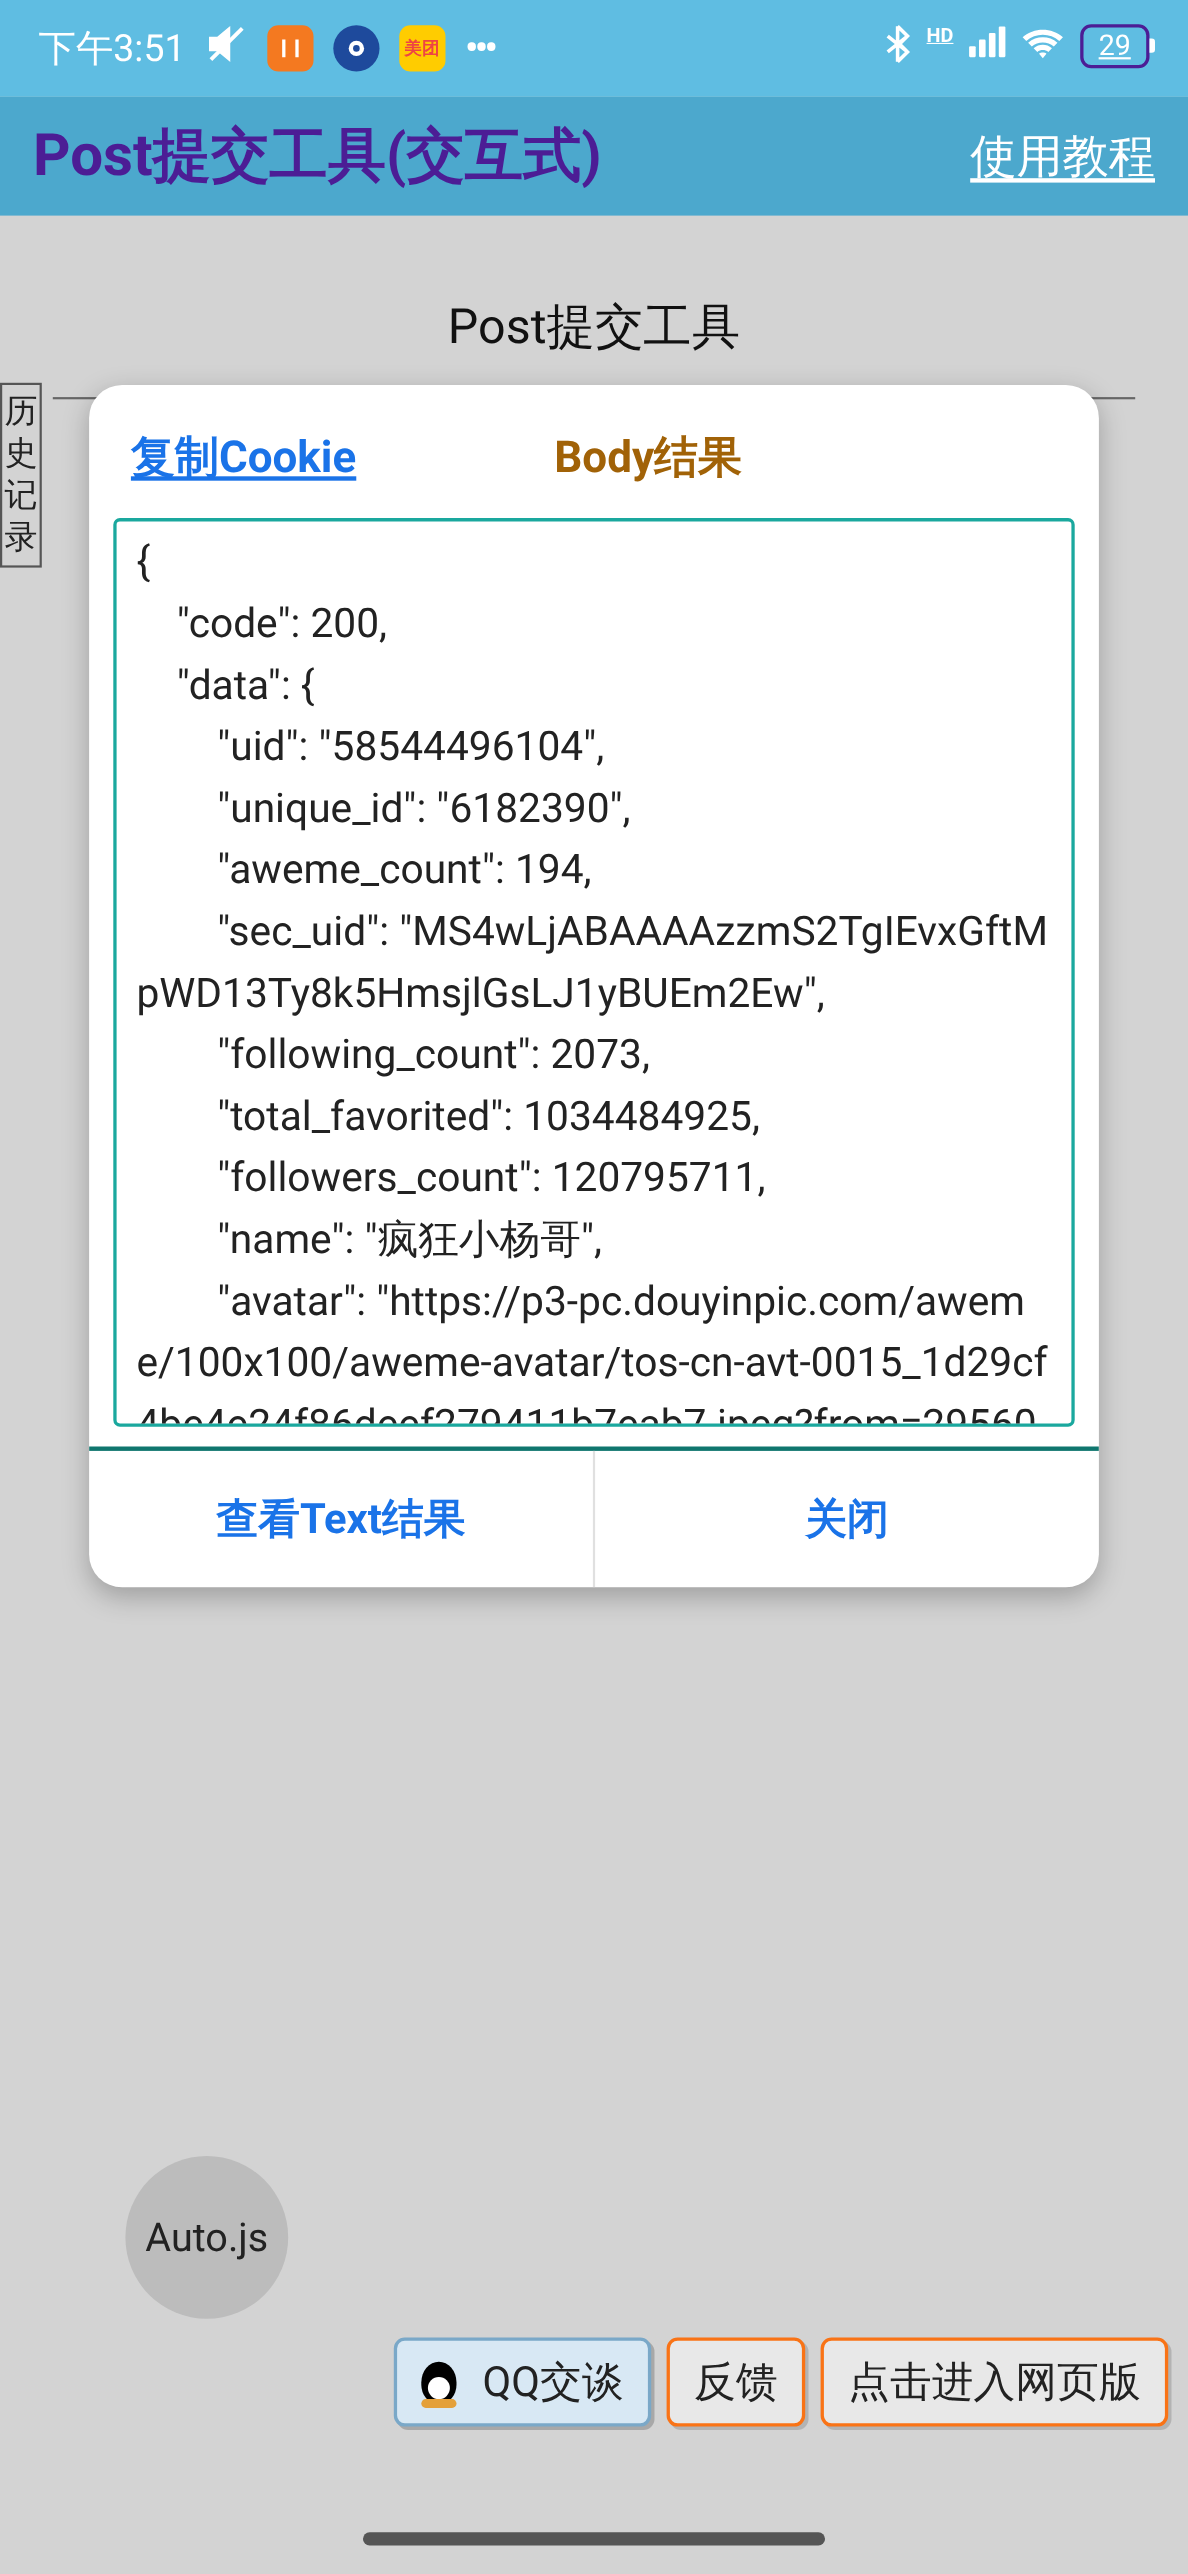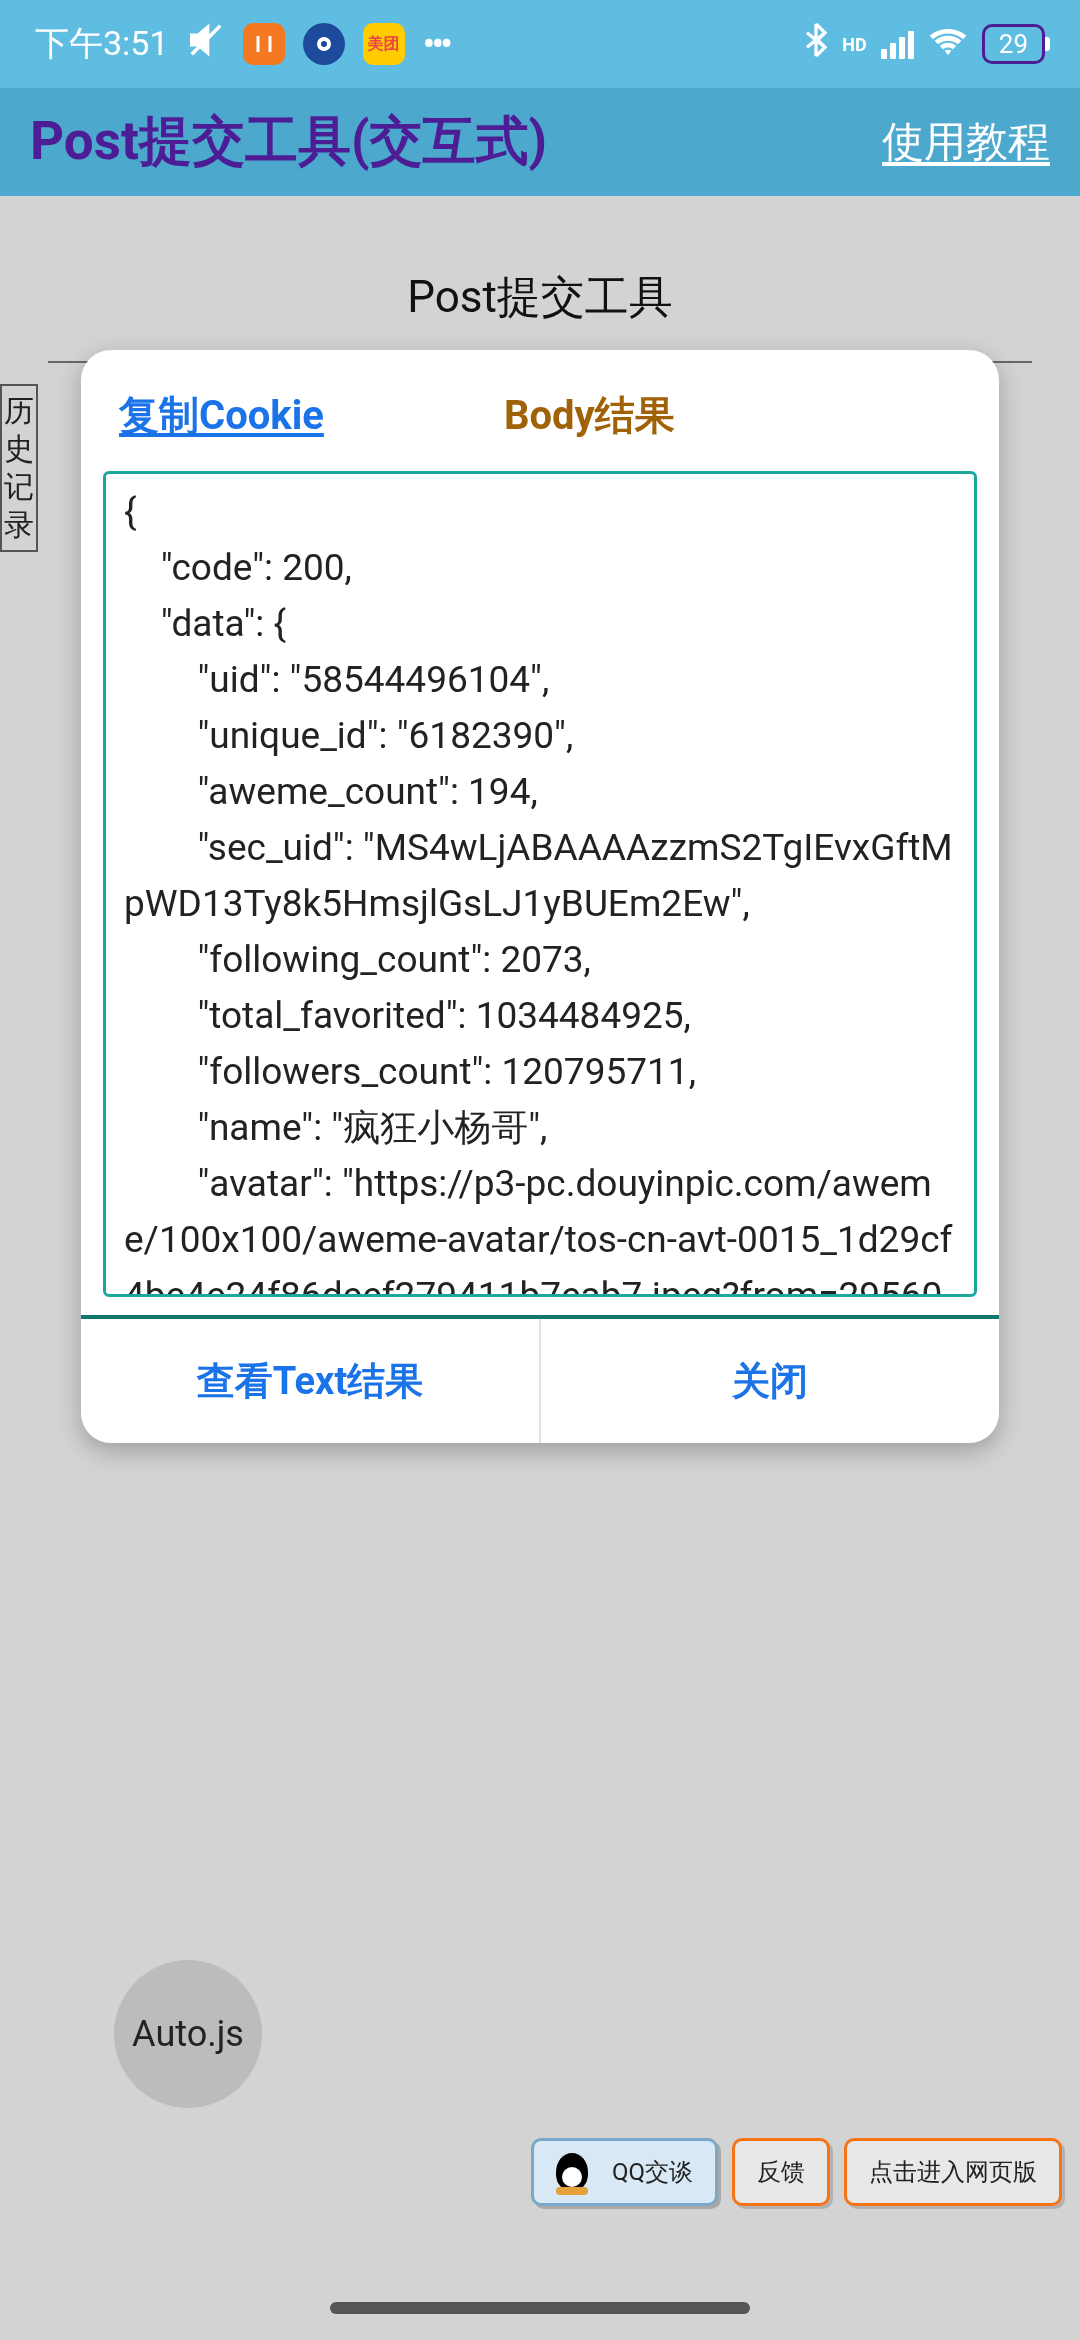--- a/index.html
+++ b/index.html
@@ -25,22 +25,23 @@
       color: white;
       font-size: 32px;
     }
     .status-left {
       display: flex;
       align-items: center;
       gap: 18px;
     }
     .status-right {
       display: flex;
-      align-items: center;
+      align-items: flex-start;
       gap: 14px;
+      text-decoration: underline;
     }
     .time {
       font-size: 34px;
       font-weight: 400;
     }
     .app-icon {
       width: 42px;
       height: 42px;
       border-radius: 10px;
       display: flex;
@@ -100,21 +101,21 @@
       text-align: center;
       font-size: 44px;
       color: #111;
       font-weight: 400;
       padding-bottom: 34px;
       border-bottom: 2px solid #666;
     }
     .history-tab {
       position: absolute;
       left: 0;
-      top: 384px;
+      top: 348px;
       width: 38px;
       border: 2px solid #555;
       background: #d3d3d3;
       padding: 6px 2px;
       font-size: 30px;
       line-height: 38px;
       text-align: center;
       color: #222;
       writing-mode: horizontal-tb;
     }
@@ -196,21 +197,21 @@
       bottom: 134px;
       right: 18px;
       display: flex;
       gap: 14px;
     }
     .bottom-btn {
       border: 3px solid #f97316;
       background: #e8e8e8;
       border-radius: 10px;
       padding: 12px 22px;
-      font-size: 24px;
+      font-size: 38px;
       color: #222;
       box-shadow: 3px 3px 0 rgba(0,0,0,0.15);
       display: flex;
       align-items: center;
       gap: 24px;
     }
     .qq-btn {
       background: #d8e8f4;
       border-color: #7aa8c8;
       box-shadow: 3px 3px 0 rgba(0,0,0,0.2);

